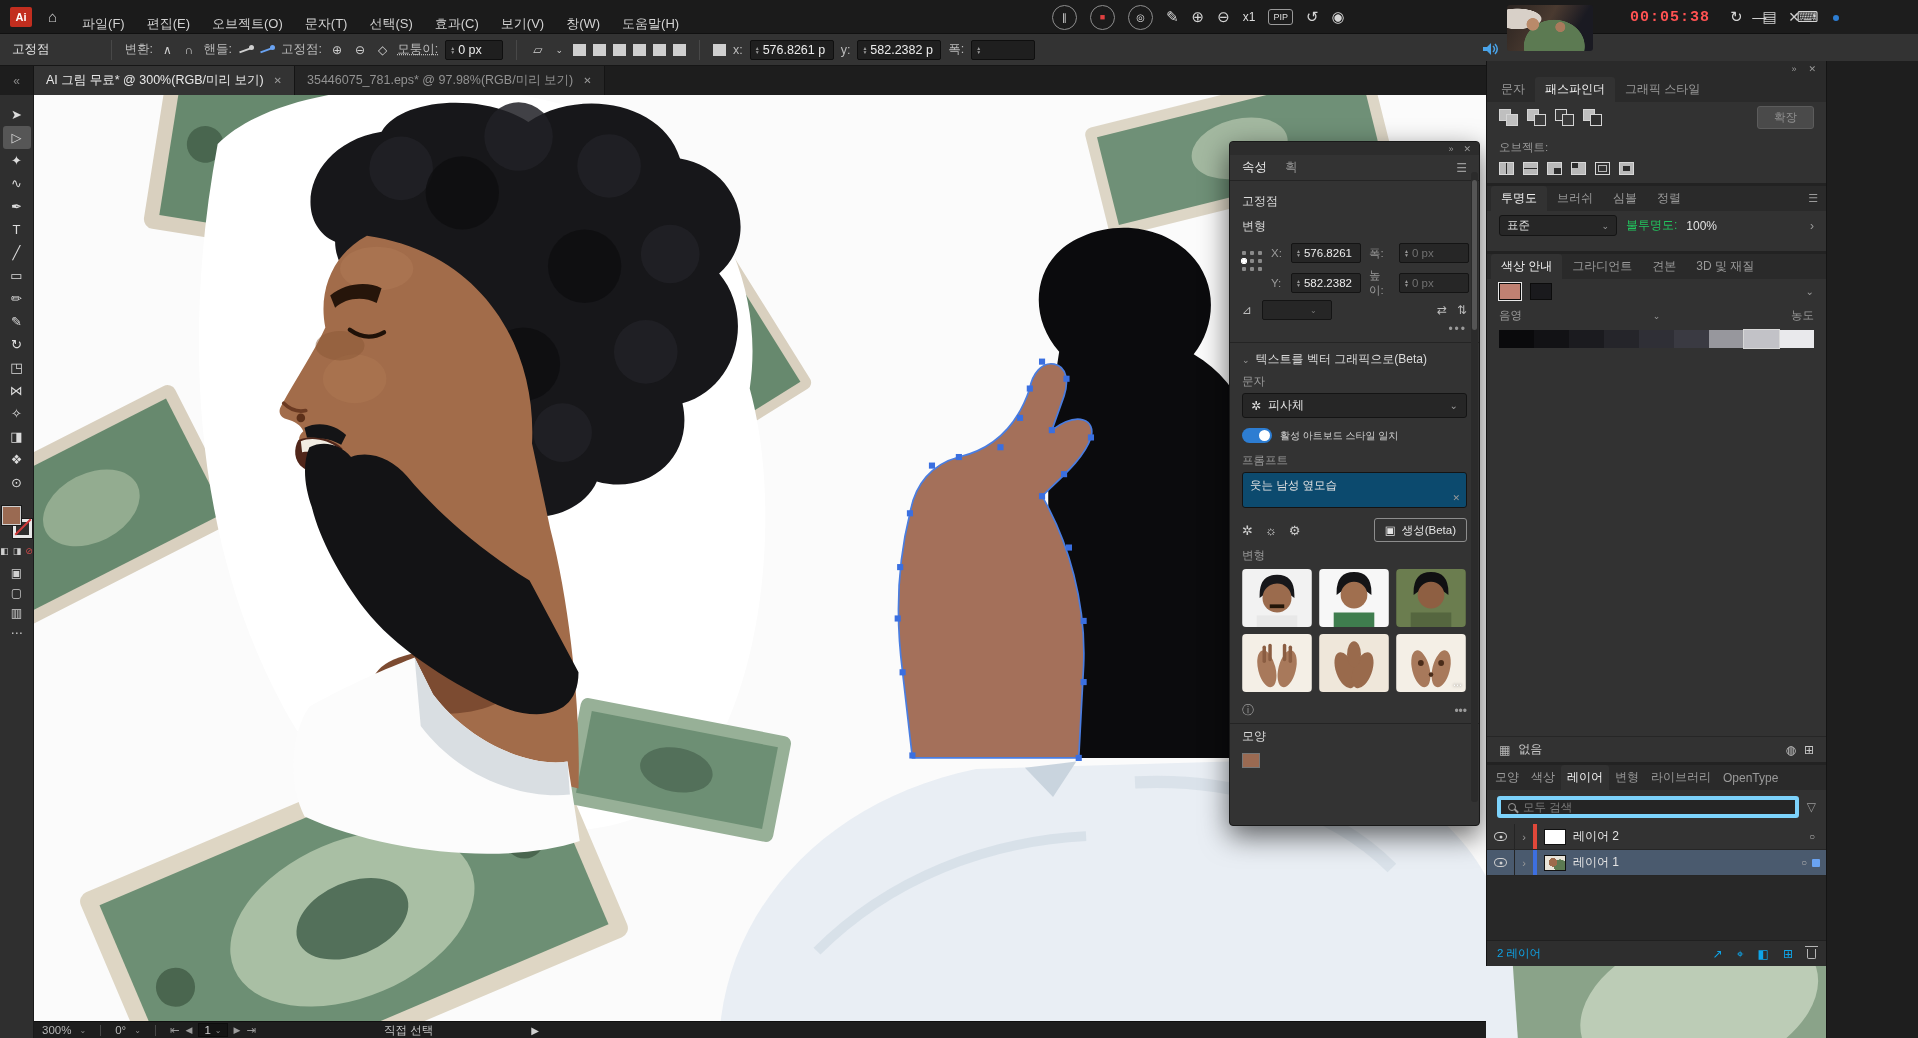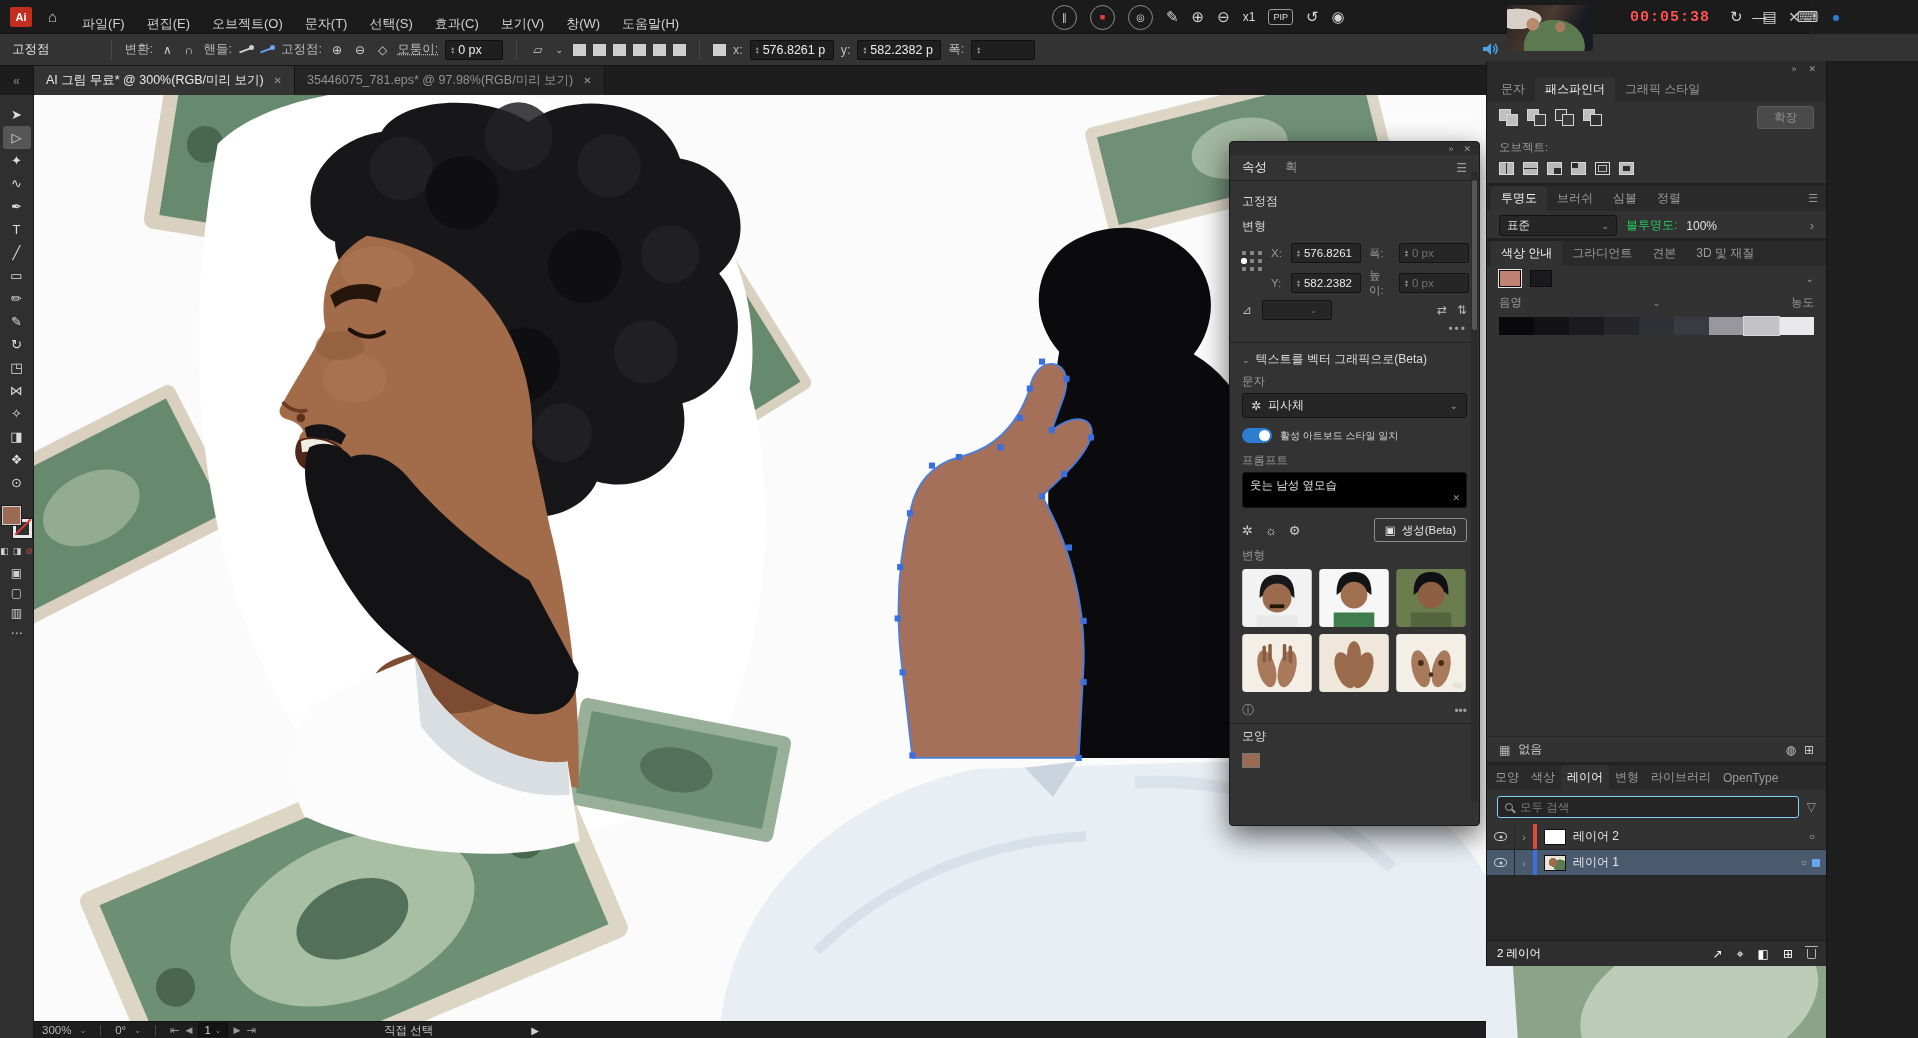--- a/index.html
+++ b/index.html
@@ -137,21 +137,21 @@
   .flipr{display:flex;align-items:center;gap:10px;color:#bcbcbc;font-size:12px;margin-top:2px}
   .fp-more{text-align:right;color:#9a9a9a;letter-spacing:2px;margin:2px 0 6px}
   .fp-div{height:1px;background:#242424;margin:4px -12px}
   .t2vh{display:flex;align-items:center;gap:6px;color:#dadada;font-size:12px;margin:8px 0 6px}
   .dd{display:flex;align-items:center;gap:7px;background:#262626;border:1px solid #141414;border-radius:3px;
     height:25px;padding:0 8px;color:#e2e2e2}
   .dd .cv{margin-left:auto;color:#9a9a9a;font-size:10px}
   .tglrow{display:flex;align-items:center;gap:8px;margin:10px 0}
   .tgl{width:30px;height:15px;border-radius:8px;background:#2d7dd2;position:relative;flex:none}
   .tgl::after{content:"";position:absolute;right:2px;top:2px;width:11px;height:11px;border-radius:50%;background:#fff}
-  .pbox{background:#000000;border:1px solid #141414;border-radius:3px;min-height:36px;padding:5px 7px;
+  .pbox{background:#0c4a6e;border:1px solid #141414;border-radius:3px;min-height:36px;padding:5px 7px;
     color:#e2e2e2;position:relative;font-size:11.5px}
   .pbox .x{position:absolute;right:6px;bottom:4px;color:#9a9a9a;font-size:9px}
   .genrow{display:flex;align-items:center;margin:10px 0 6px}
   .genrow .gi{font-size:13px;color:#cfcfcf;margin-right:12px}
   .genbtn{margin-left:auto;display:flex;gap:6px;align-items:center;border:1px solid #8d8d8d;
     border-radius:3px;height:24px;padding:0 10px;color:#e4e4e4;font-size:11.5px}
   .vargrid{display:grid;grid-template-columns:repeat(3,70px);gap:7px;margin-top:6px}
   .vth{width:70px;height:58px;border-radius:4px;overflow:hidden;position:relative;background:#222}
   .vth svg{display:block}
   .vth .dots{position:absolute;right:3px;bottom:2px;color:#fff;font-size:9px;letter-spacing:1px;
@@ -197,21 +197,21 @@
   .gsw{width:22px;height:17px;border:1px solid #0c0c0c}
   .gsw.sel{outline:1.5px solid #e8e8e8}
   .shrow{display:flex;align-items:center;padding:4px 12px;color:#9a9a9a;font-size:11.5px}
   .ramp{display:flex;padding:3px 12px;height:24px}
   .ramp i{flex:1;height:18px}
   .ramp i.sel{outline:1.5px solid #d8d8d8;z-index:2}
   .cg-empty{flex:1;background:#323232}
   .nonerow{display:flex;align-items:center;gap:8px;padding:4px 12px;color:#c9c9c9;border-top:1px solid #262626}
   .nonerow .sp{flex:1}
   .srchrow{display:flex;align-items:center;gap:8px;padding:6px 10px}
-  .srch{flex:1;display:flex;align-items:center;gap:7px;background:#252525;border:1px solid #7dd3fc;
+  .srch{flex:1;display:flex;align-items:center;gap:7px;background:#252525;border:4px solid #7dd3fc;
     border-radius:3px;height:22px;padding:0 7px}
   .srch input{background:transparent;border:none;outline:none;color:#cfcfcf;font-size:11.5px;width:100%;font-family:inherit}
   .srch input::placeholder{color:#7d7d7d}
   .mag{width:8px;height:8px;border:1.5px solid #9a9a9a;border-radius:50%;position:relative;flex:none}
   .mag::after{content:"";position:absolute;width:5px;height:1.5px;background:#9a9a9a;
     transform:rotate(45deg);right:-4px;bottom:-1px}
   .lyr{display:flex;align-items:center;height:26px;border-bottom:1px solid #262626;padding-right:6px}
   .lyr.sel{background:#4a5a6e}
   .eyec{width:28px;display:flex;justify-content:center;border-right:1px solid #242424;align-self:stretch;align-items:center}
   .eyeic{width:13px;height:9px;border:1.5px solid #cfcfcf;border-radius:50% / 60%;position:relative}
@@ -221,21 +221,21 @@
   .lbar{width:4px;align-self:stretch}
   .lthumb{width:22px;height:16px;border:1px solid #111;margin:0 7px;background:#fff}
   .lthumb.img{background:
      radial-gradient(circle at 40% 45%,#9c6b4c 0 30%,transparent 31%),
      radial-gradient(circle at 75% 70%,#5c7a52 0 35%,transparent 36%),#e8e4da}
   .lname{flex:1;font-size:12px;color:#e3e3e3}
   .ltarget{color:#b0b0b0;font-size:10px;margin-right:5px}
   .lsel{width:8px;height:8px;background:#6aa3f2;border-radius:1px}
   .lyr-empty{height:64px;background:#282828;flex:none}
   .dockfoot{height:26px;border-top:1px solid #202020;display:flex;align-items:center;
-    padding:0 10px;gap:14px;color:#ffffff;background:#2e2e2e}
+    padding:0 10px;gap:14px;color:#0ea5e9;background:#2e2e2e}
   .dockfoot .cnt{font-size:11.5px;margin-right:auto}
   .trashic{width:9px;height:10px;border:1.5px solid #b5b5b5;border-top:none;position:relative;
     border-radius:0 0 2px 2px}
   .trashic::before{content:"";position:absolute;top:-3px;left:-3px;right:-3px;height:1.5px;background:#b5b5b5}
   .strip{position:absolute;left:1826px;top:61px;width:92px;height:977px;background:#1e1e1e;
     border-left:1px solid #141414;z-index:11}
 </style>
 </head>
 <body>
 
@@ -726,21 +726,21 @@
       <span class="pf pf6"></span>
     </div>
     <div class="gap"></div>
     <div class="dk-tabs">
       <span class="t act">투명도</span>
       <span class="t">브러쉬</span>
       <span class="t">심볼</span>
       <span class="t">정렬</span>
       <span class="mn">☰</span>
     </div>
-    <div class="dk-row" style="padding-bottom:2px">
+    <div class="dk-row" style="padding-bottom:15px">
       <span class="ddm">
         <span>표준</span>
         <span class="cv">⌄</span>
       </span>
       <span style="color:#22c55e">불투명도:</span>
       <span style="color:#e2e2e2">100%</span>
       <span style="margin-left:auto;color:#9a9a9a">›</span>
     </div>
     <div class="gap"></div>
     <div class="dk-tabs">

